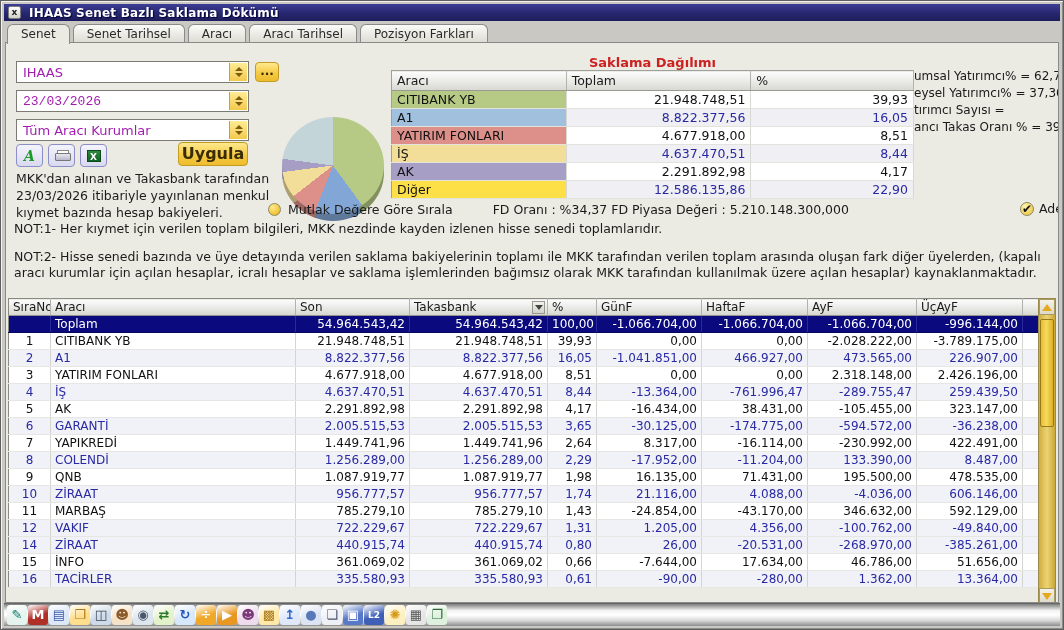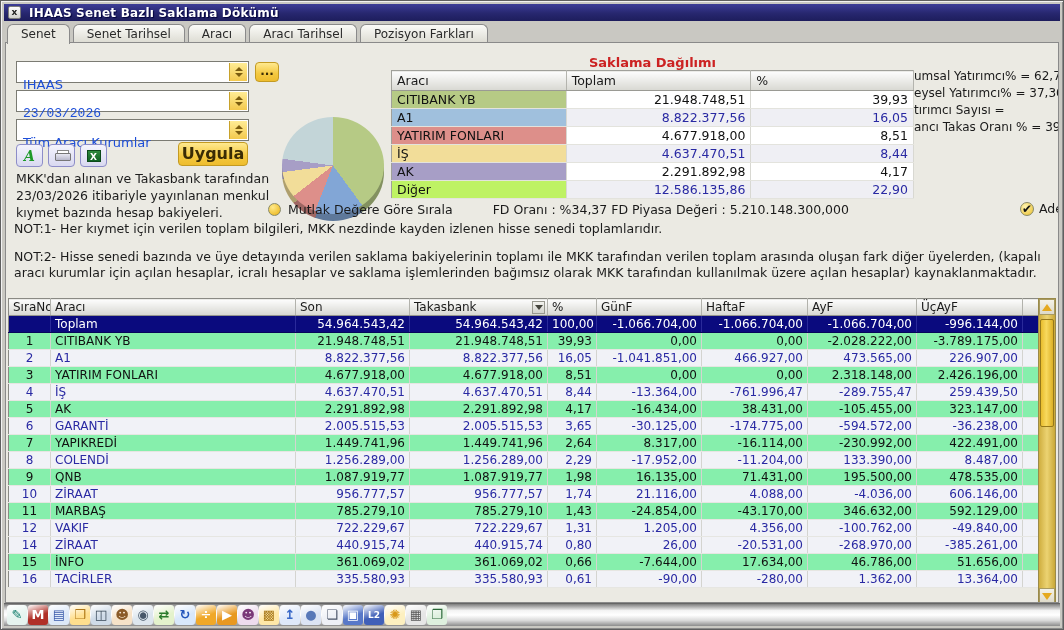--- a/index.html
+++ b/index.html
@@ -23,21 +23,21 @@
   .tabs { position:absolute; left:6px; top:23px; right:4px; height:19px; display:flex; gap:3px; }
   .tab { padding:2px 13px 0 13px; font-size:12px; color:#2a2a2a; border:1px solid #8a8a8a; border-bottom:none;
          border-radius:6px 6px 0 0; background:linear-gradient(#fbfbf8,#dcdbd2); height:19px; }
   .tab.active { background:#ebeae3; font-weight:normal; height:20px; z-index:3; }
 
   
   .content { position:absolute; left:4px; top:41px; right:4px; bottom:26px; background:#ebeae3;
              border:1px solid #8a8a8a; overflow:hidden; }
 
   .combo { position:absolute; width:233px; height:22px; background:#fff; border:1px solid #7b7b73; }
-  .combo .val { font-size:13px; color:#1d4ed8; padding:15px 22px 0 6px; white-space:nowrap; overflow:hidden; }
+  .combo .val { font-size:13px; color:#a21caf; padding:3px 22px 0 6px; white-space:nowrap; overflow:hidden; }
   .spin { position:absolute; top:1px; right:1px; bottom:1px; width:18px;
           background:linear-gradient(#ffec95,#f3c94e); border-left:1px solid #c8a22b;
           display:flex; flex-direction:column; align-items:center; justify-content:center; }
   .spin i { width:0; height:0; border-left:4px solid transparent; border-right:4px solid transparent; }
   .spin i.up { border-bottom:4px solid #7a5c10; margin-bottom:2px; }
   .spin i.dn { border-top:4px solid #7a5c10; }
 
   .btn-yellow { background:linear-gradient(#ffe98f,#f4c83f 60%,#eebd2e); border:1px solid #c39a22;
                 border-radius:4px; color:#3a2c05; font-weight:bold; text-align:center; position:absolute; }
   .browse-btn { width:24px; height:20px; font-size:12px; line-height:16px; }
@@ -85,21 +85,21 @@
   .check-led { width:14px; height:14px; border-radius:50%; border:1px solid #8a8a66;
                background:radial-gradient(circle at 35% 30%,#fff3b0,#f0cf55 70%,#cfa92c);
                color:#111; font-size:12px; font-weight:bold; line-height:13px; text-align:center; margin-right:5px; }
 
   .note { position:absolute; font-size:12.5px; color:#1c1c1c; line-height:16px; }
   .note1 { left:8px; top:219px; width:1040px; white-space:nowrap; overflow:hidden; }
   .note2 { left:8px; top:247px; width:1044px; }
 
   
   .main-table { position:absolute; left:6px; top:296px; width:1030px; border-collapse:collapse; table-layout:fixed;
-                background:#86efac; font-size:12px; border:1px solid #8a8a84;padding-left:34px; }
+                background:#ffffff; font-size:12px; border:1px solid #8a8a84;padding-left:34px; }
   .main-table th { background:linear-gradient(#fdfdfd,#d7d7d1); font-weight:normal; text-align:left; color:#1a1a1a;
                    height:17px; padding:0 4px; border-right:1px solid #b2b2ac; border-bottom:1px solid #94948e;
                    position:relative; overflow:hidden; white-space:nowrap; }
   .main-table td { height:17px; padding:0 4px; border-right:1px solid #d4d4d0; border-bottom:1px solid #e6e6e2;
                    overflow:hidden; white-space:nowrap; color:#111; }
   .main-table td.num { text-align:right; }
   .main-table td.ctr { text-align:center; }
   .main-table tr.r-blue td { color:#2929a3; background:#f1f2f7; }
   .main-table tr.total td { background:#0a0a7e; color:#fff; border-right:1px solid #2a2a9a; border-bottom:1px solid #06065a; }
   .sort-box { position:absolute; right:2px; top:2px; width:13px; height:13px; background:linear-gradient(#f2f2ee,#d2d2cc);
@@ -221,21 +221,21 @@
             <td class="c" style="background: rgb(242, 221, 153);">İŞ</td>
             <td class="num">4.637.470,51</td>
             <td class="num">8,44</td>
           </tr>
           <tr class="">
             <td class="c" style="background: rgb(167, 158, 198);">AK</td>
             <td class="num">2.291.892,98</td>
             <td class="num">4,17</td>
           </tr>
           <tr class="alt">
-            <td class="c" style="background: #bef264;">Diğer</td>
+            <td class="c" style="background: #fde047;">Diğer</td>
             <td class="num">12.586.135,86</td>
             <td class="num">22,90</td>
           </tr>
         </tbody>
     </table>
 
     <div class="side-stats" style="top:25px;" id="sideStats">
         <div class="stat-line">umsal Yatırımcı% = 62,70</div>
         <div class="stat-line">eysel Yatırımcı% = 37,30</div>
         <div class="stat-line">tırımcı Sayısı =</div>

